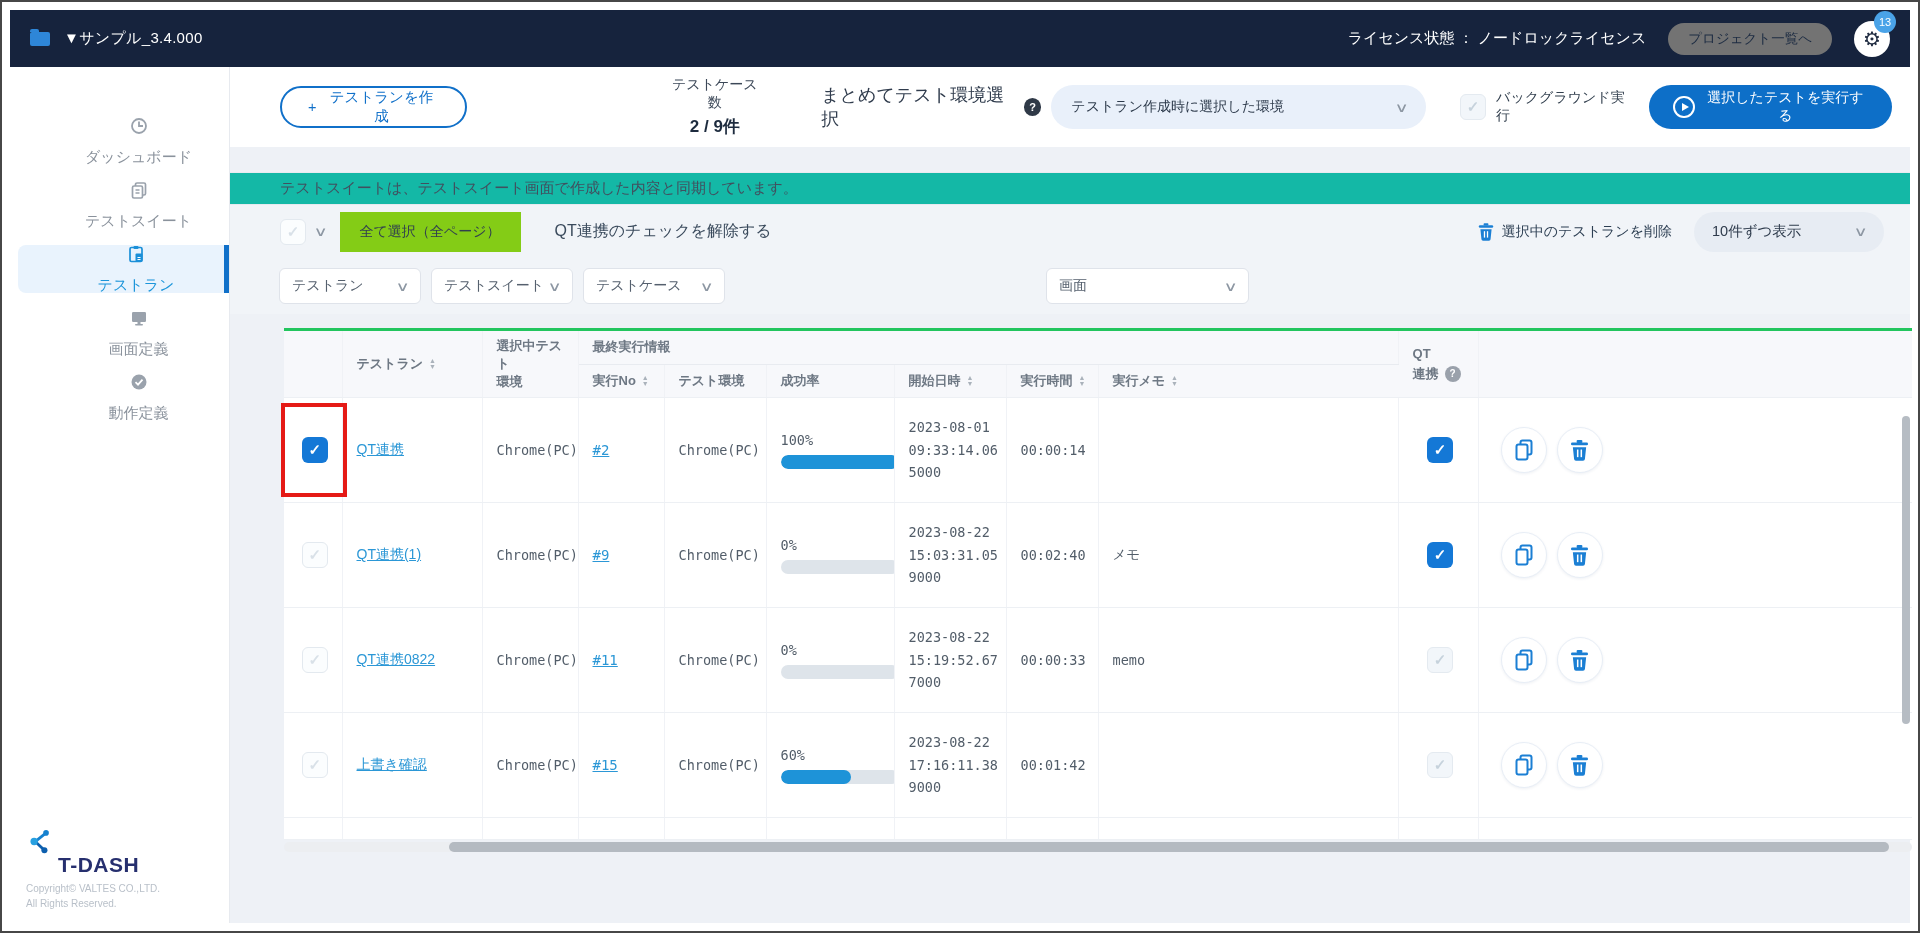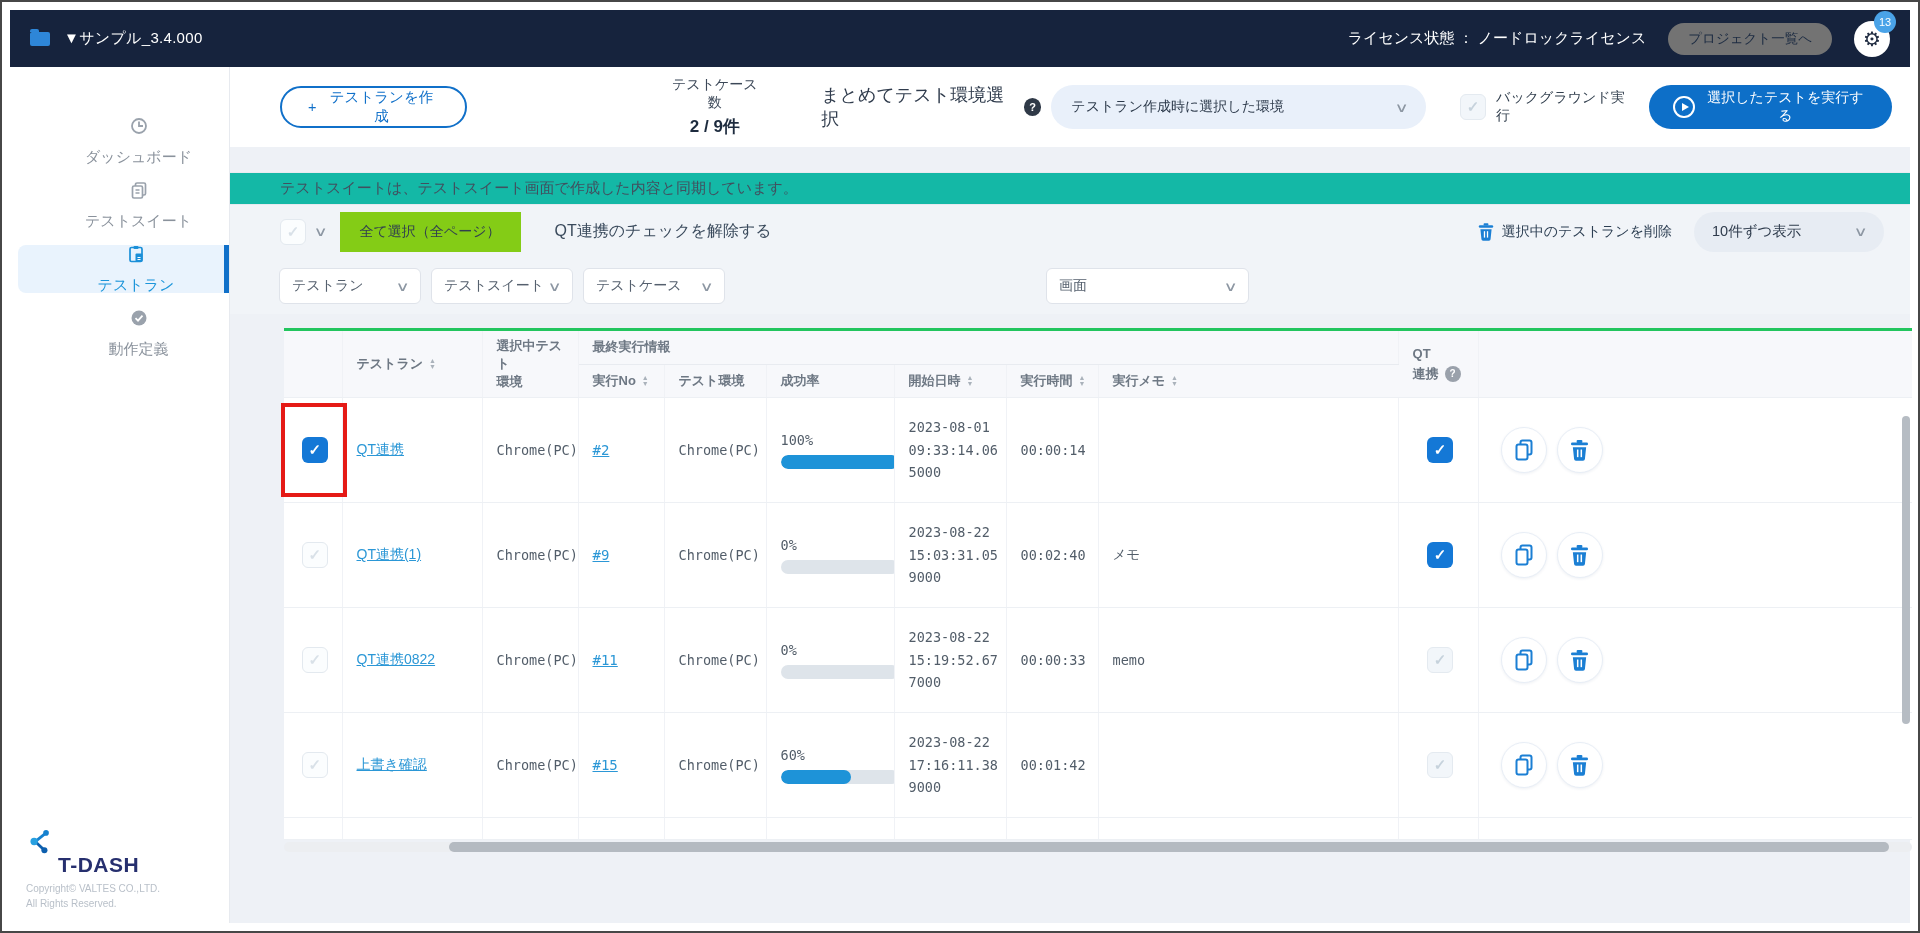--- a/index.html
+++ b/index.html
@@ -148,20 +148,30 @@
                   <rect x="6.5" y="1" width="5" height="3" rx="1" fill="#1b8fd8"></rect>
                   <rect x="8.5" y="8.5" width="7" height="8" rx="1" fill="#1b8fd8"></rect>
                   <path d="M10.5 12.5 h3 M10.5 14.5 h3" stroke="#fff" stroke-width="1.1"></path>
                 </svg>
           </span>
           <span>テストラン</span>
         </div>
         <div class="nav-item">
           <span class="nico">
             <svg width="18" height="18" viewBox="0 0 18 18">
+                  <rect x="2" y="3" width="14" height="10" rx="1.2" fill="#9aa2ac"></rect>
+                  <rect x="7.5" y="13" width="3" height="2" fill="#9aa2ac"></rect>
+                  <rect x="5" y="15" width="8" height="1.6" rx="0.8" fill="#9aa2ac"></rect>
+                </svg>
+          </span>
+          <span>画面定義</span>
+        </div>
+        <div class="nav-item">
+          <span class="nico">
+            <svg width="18" height="18" viewBox="0 0 18 18">
                   <circle cx="9" cy="9" r="7.5" fill="#9aa2ac"></circle>
                   <path d="M5.5 9.2 L8 11.6 L12.5 6.6" fill="none" stroke="#fff" stroke-width="1.8"></path>
                 </svg>
           </span>
           <span>動作定義</span>
         </div>
       </div>
       <div class="side-footer">
         <div class="logo-row">
           <span>

